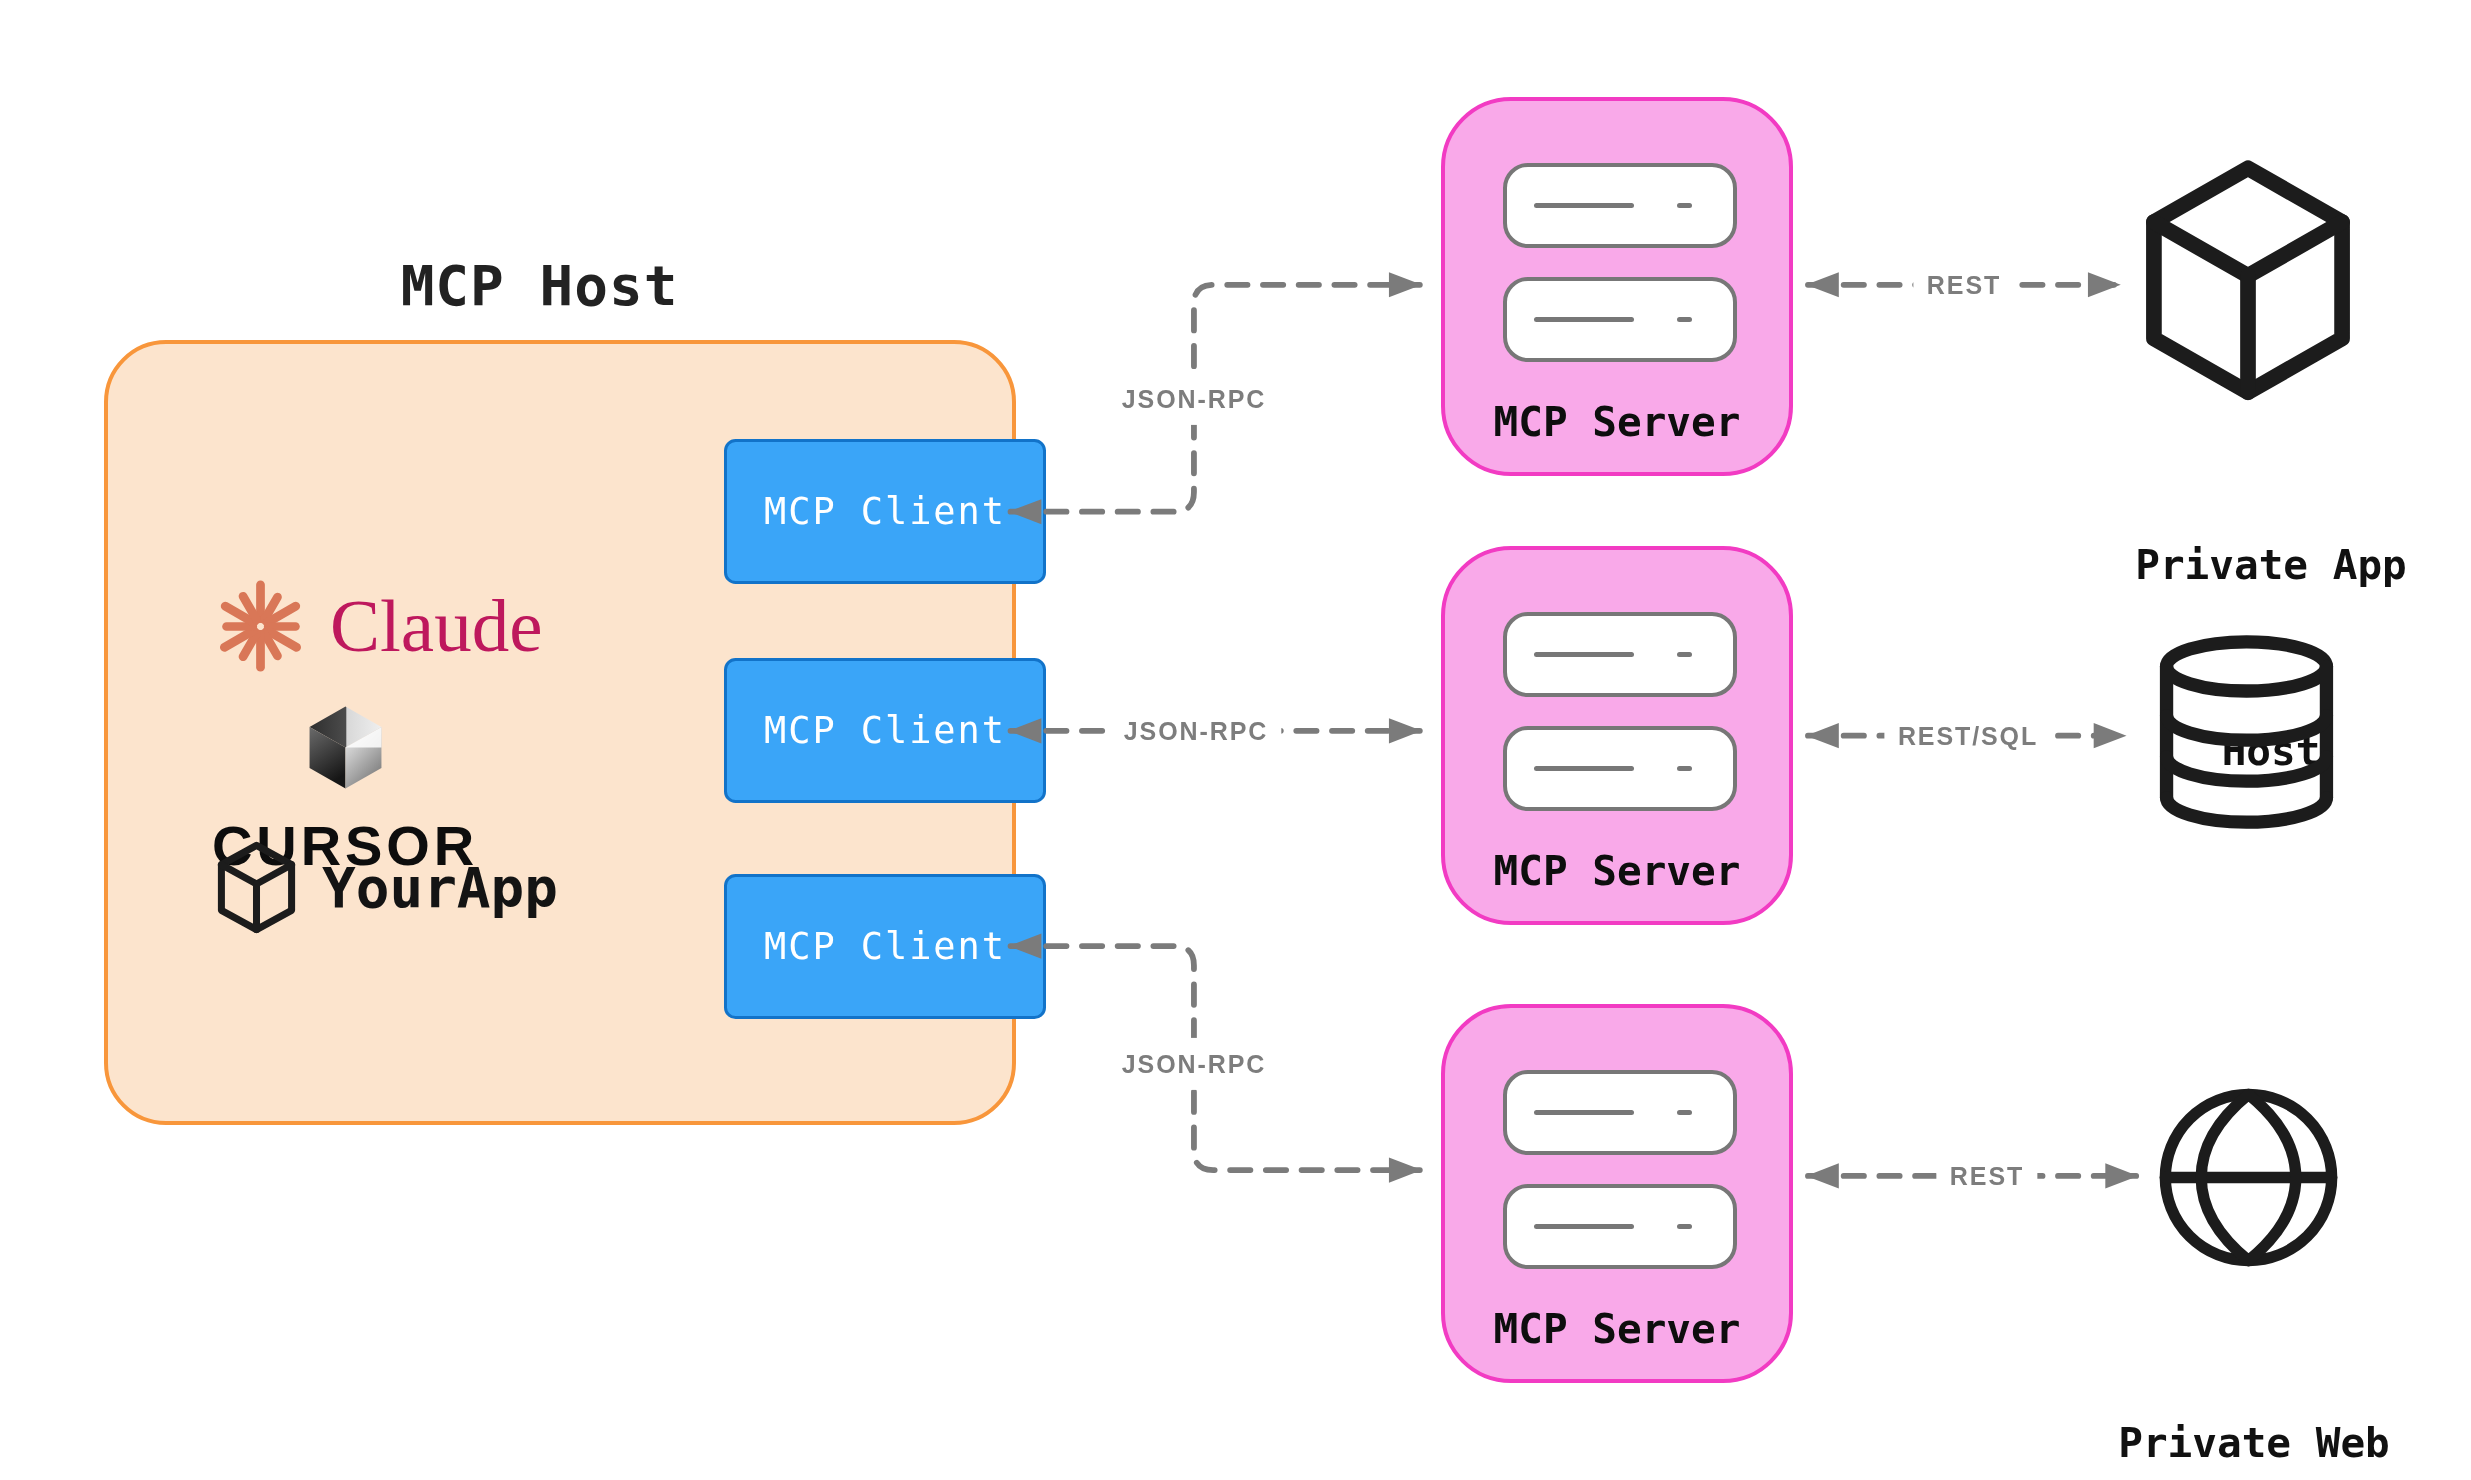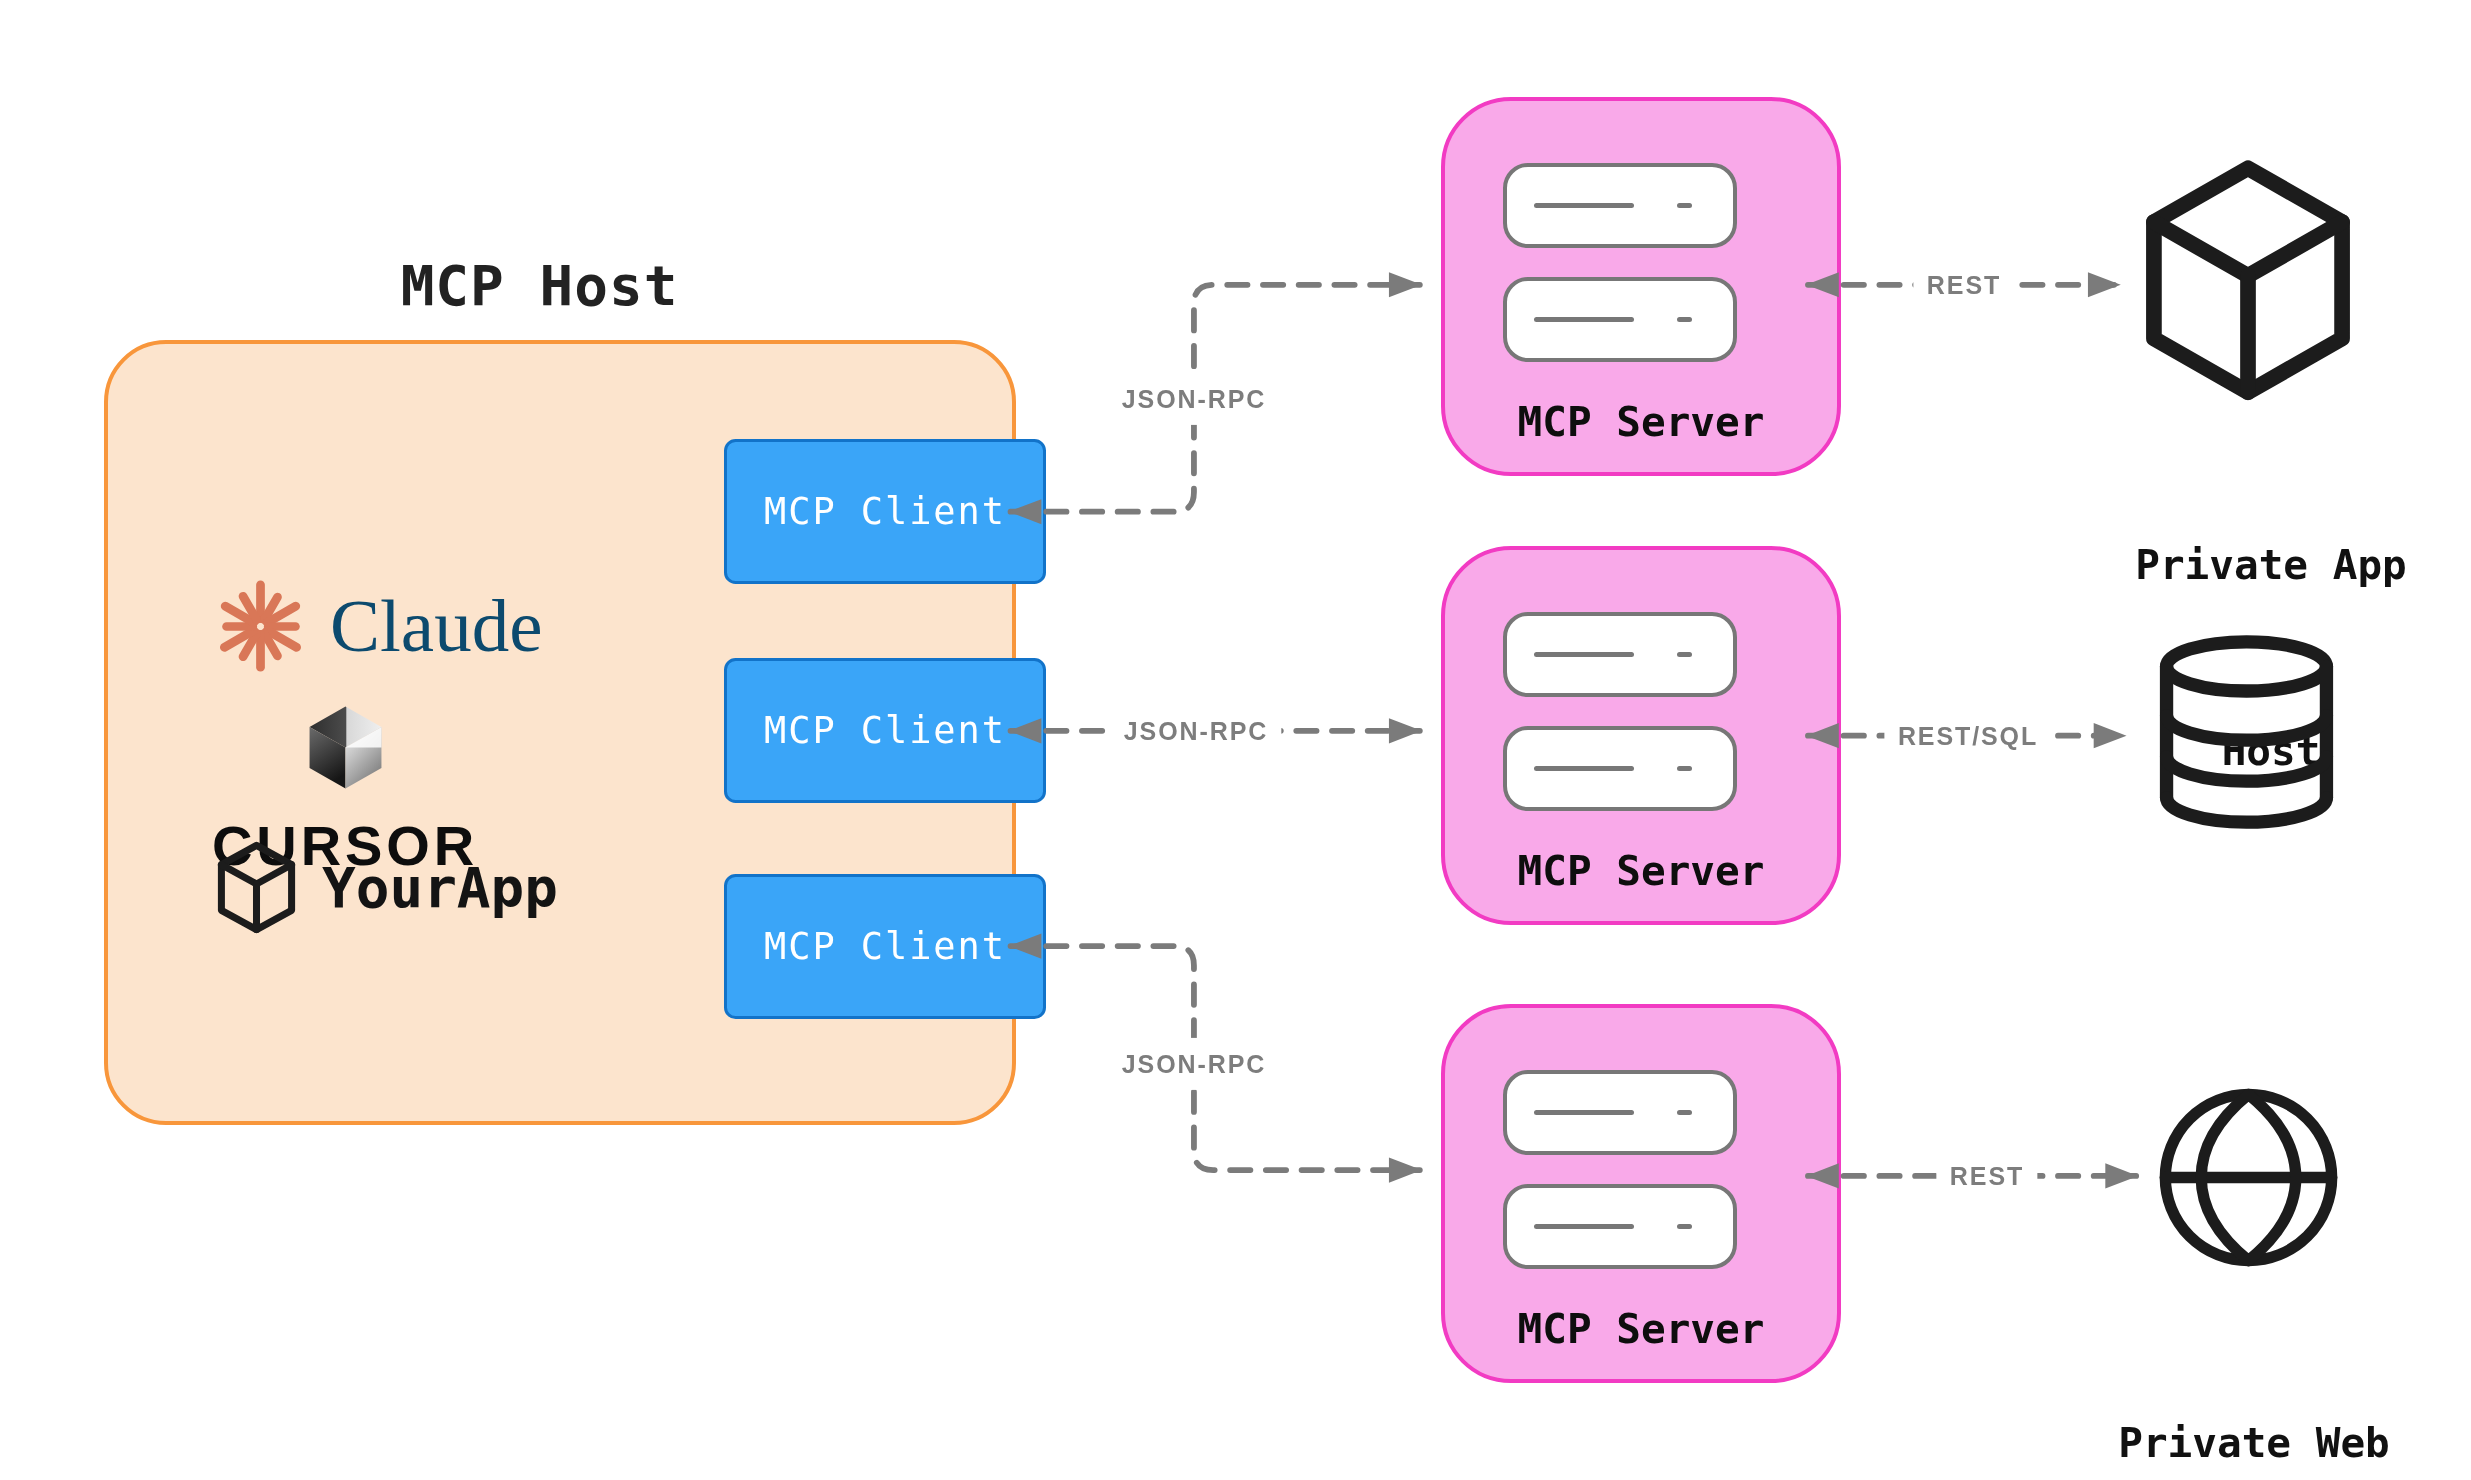--- a/index.html
+++ b/index.html
@@ -15,32 +15,32 @@
   .canvas{position:relative;width:2472px;height:1480px;background:var(--background);
           font-family:"DejaVu Sans Mono","Liberation Mono",monospace;overflow:hidden;margin-left:12px;}
 
   
   .title{position:absolute;left:238px;top:253px;width:579px;text-align:center;
          font-size:56px;font-weight:bold;color:#222;letter-spacing:1px;}
   .host-box{position:absolute;left:92px;top:340px;width:912px;height:785px;
             background:var(--host-fill);border:4.8px solid var(--host-border);border-radius:62px;}
   .logo-row{position:absolute;left:104px;display:flex;align-items:center;gap:21px;}
   .logo-row svg{flex:0 0 auto;}
-  .claude-word{font-family:"Liberation Serif","DejaVu Serif",serif;font-size:75px;color:#0c4a6e;}
+  .claude-word{font-family:"Liberation Serif","DejaVu Serif",serif;font-size:75px;color:#be185d;}
   .cursor-word{font-family:"Liberation Sans","DejaVu Sans",sans-serif;font-weight:bold;
                font-size:56px;letter-spacing:3.9px;color:#0d0d0d;}
   .yourapp-word{font-size:56px;font-weight:bold;color:#141414;letter-spacing:0px;}
 
   .client-box{position:absolute;left:712px;width:322px;height:145px;background:var(--client-fill);
               border:3.9px solid var(--client-border);border-radius:11.6px;display:flex;
               align-items:center;justify-content:center;}
   .client-box span{font-size:37px;letter-spacing:1.9px;color:var(--client-text);}
 
   
-  .server-box{position:absolute;left:1429px;width:400px;height:379px;background:var(--server-fill);
+  .server-box{position:absolute;left:1429px;width:352px;height:379px;background:var(--server-fill);
               border:4.8px solid var(--server-border);border-radius:70px;}
   .server-unit{position:absolute;left:58px;width:234px;height:85px;background:#fff;
                border:4.8px solid var(--unit-border);border-radius:25px;}
   .server-unit .line{position:absolute;left:27px;top:50%;margin-top:-2.9px;width:100px;height:5.8px;
                      background:var(--unit-border);border-radius:2.9px;}
   .server-unit .dot{position:absolute;left:170px;top:50%;margin-top:-2.9px;width:15.4px;height:5.8px;
                     background:var(--unit-border);border-radius:2.9px;}
   .unit-1{top:62px;} .unit-2{top:176px;}
   .server-label{position:absolute;left:0;right:0;top:297px;text-align:center;
                 font-size:41px;font-weight:bold;color:#0e0e0e;}

